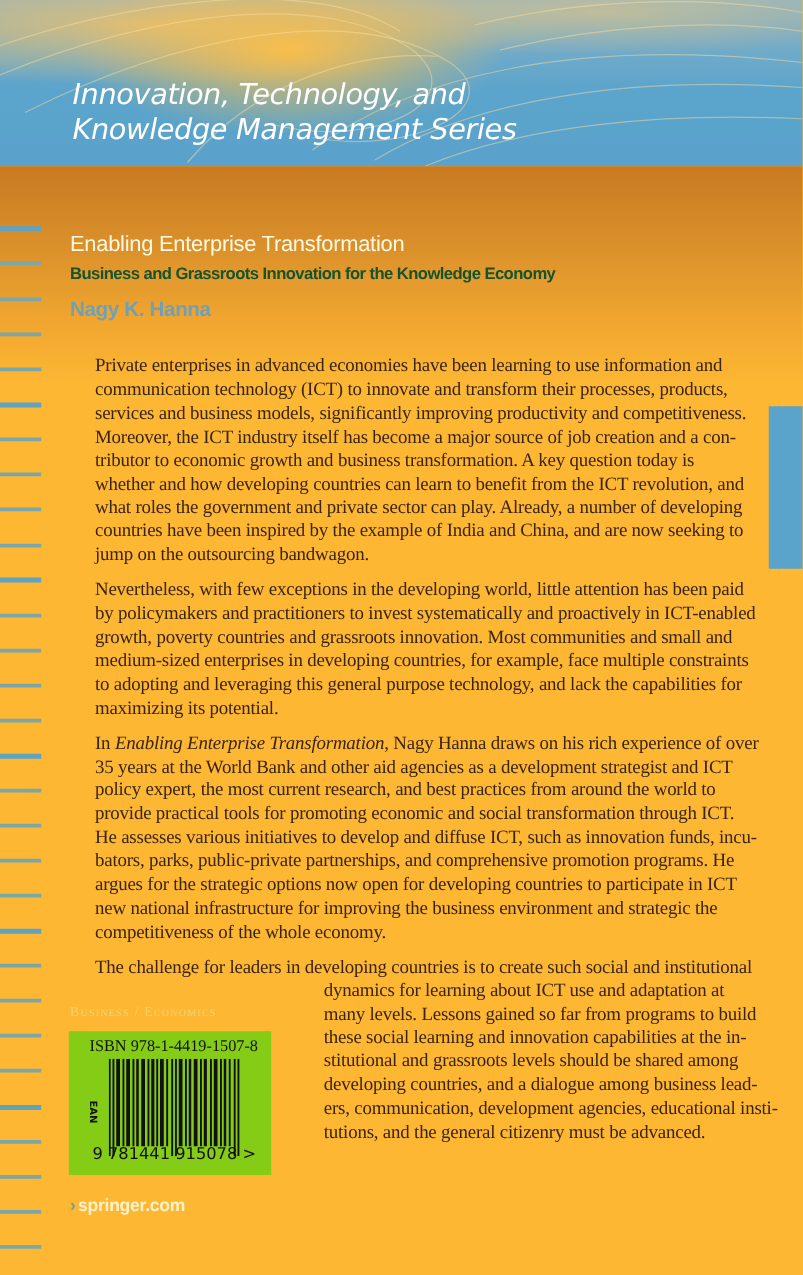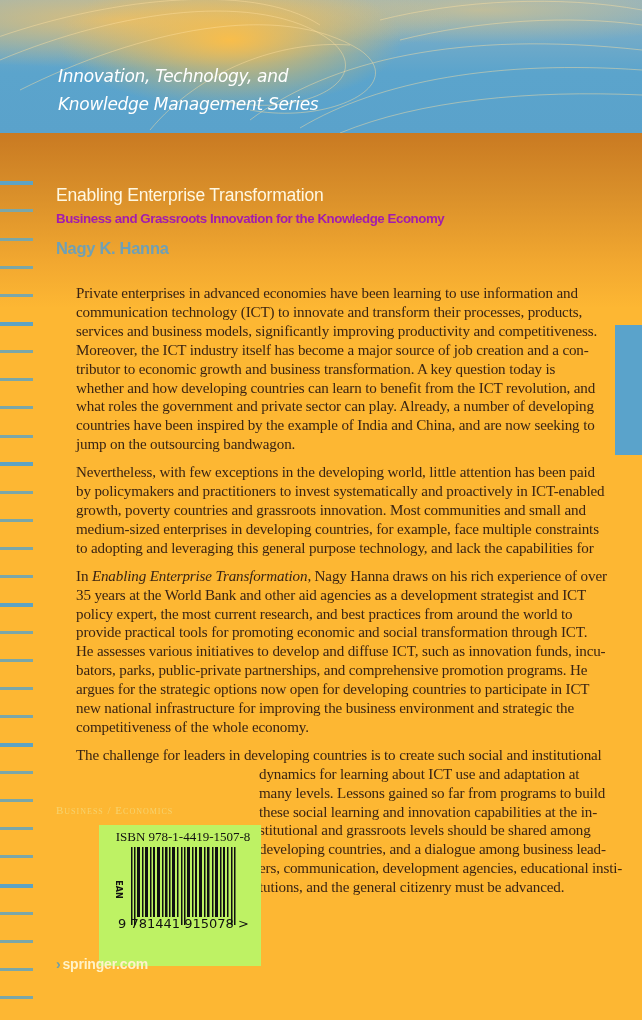--- a/index.html
+++ b/index.html
@@ -14,40 +14,40 @@
       radial-gradient(ellipse 230px 90px at 230px 40px, rgba(253,190,70,0.95), rgba(253,190,70,0) 75%),
       radial-gradient(ellipse 420px 60px at 120px 20px, rgba(250,195,95,0.75), rgba(250,195,95,0) 80%),
       radial-gradient(ellipse 300px 40px at 480px 10px, rgba(240,200,120,0.55), rgba(240,200,120,0) 85%),
       linear-gradient(180deg, #8cb2c4 0%, #5ba4cc 55%, #5aa2cb 100%);
     overflow: hidden;
   }
   .header-band svg { position: absolute; left: 0; top: 0; }
   .series-title {
     position: absolute; left: 58px; top: 62px; color: #ffffff;
     font-family: "DejaVu Sans", "Liberation Sans", sans-serif;
-    font-style: italic; font-size: 17px; line-height: 28px; letter-spacing: -0.3px;
+    font-style: italic; font-size: 23px; line-height: 28px; letter-spacing: -0.3px;
   }
   .orange-band {
     position: absolute; left: 0; top: 133px; width: 642px; height: 887px;
     background: linear-gradient(180deg, #c97a22 0px, #d98f2a 60px, #f2a830 130px, #fdb733 175px, #fdb733 100%);
   }
   .ticks { position: absolute; left: 0; top: 0; width: 34px; height: 1020px; }
   .tick { position: absolute; left: 0; width: 33px; height: 3px; background: #7ba7a8; }
   .tick.thick { height: 4px; background: #5ea3c2; }
   .side-tab {
     position: absolute; left: 615px; top: 325px; width: 27px; height: 130px;
     background: #5aa3cb;
   }
   .book-title {
     position: absolute; left: 56px; top: 185px; color: #fff8e2;
     font-family: "Liberation Sans", "DejaVu Sans", sans-serif; font-size: 17.5px;
     letter-spacing: -0.2px;
   }
   .subtitle {
-    position: absolute; left: 56px; top: 211px; color: #a21caf;
+    position: absolute; left: 56px; top: 211px; color: #14532d;
     font-family: "Liberation Sans", "DejaVu Sans", sans-serif; font-size: 13.3px; font-weight: bold;
     letter-spacing: -0.45px;
   }
   .author {
     position: absolute; left: 56px; top: 239px; color: #6fa0b5;
     font-family: Liberation Sans, sans-serif; font-size: 16.5px; font-weight: bold;
     letter-spacing: -0.3px;
   }
   .body-text {
     position: absolute; left: 56px; top: 284px; width: 540px;
@@ -55,23 +55,22 @@
   }
   .para { margin: 0 0 9px 0; }
   .para em { font-style: italic; }
   .line { display: block; white-space: nowrap; }
   .wrap-line { display: block; white-space: nowrap; padding-left: 183px; }
   .category {
     position: absolute; left: 56px; top: 804px; color: #f6d36f;
     font-size: 11px; letter-spacing: 1px; font-variant: small-caps;
   }
   .barcode-box {
-    position: absolute; left: 55px; top: 825px; width: 162px; height: 141px;
-    background: #bef264;
-    margin-left: 44px;
+    position: absolute; left: 55px; top: 825px; width: 162px; height: 115px;
+    background: #84cc16;
   }
   .isbn {
     position: absolute; left: 14px; top: 4px; width: 140px; text-align: center;
     font-size: 13px; color: #111; white-space: nowrap;
   }
   .bars { position: absolute; left: 32px; top: 22px; }
   .ean-label {
     position: absolute; left: 10px; top: 60px; font-size: 8px; font-weight: bold;
     font-family: "DejaVu Sans", sans-serif; transform: rotate(90deg); color: #111;
   }
@@ -161,20 +160,21 @@
     <span class="line">what roles the government and private sector can play. Already, a number of developing</span>
     <span class="line">countries have been inspired by the example of India and China, and are now seeking to</span>
     <span class="line">jump on the outsourcing bandwagon.</span>
   </div>
   <div class="para">
     <span class="line">Nevertheless, with few exceptions in the developing world, little attention has been paid</span>
     <span class="line">by policymakers and practitioners to invest systematically and proactively in ICT-enabled</span>
     <span class="line">growth, poverty countries and grassroots innovation. Most communities and small and</span>
     <span class="line">medium-sized enterprises in developing countries, for example, face multiple constraints</span>
     <span class="line">to adopting and leveraging this general purpose technology, and lack the capabilities for</span>
+    <span class="line">maximizing its potential.</span>
   </div>
   <div class="para">
     <span class="line"><span>In </span><em>Enabling Enterprise Transformation</em><span>, Nagy Hanna draws on his rich experience of over</span></span>
     <span class="line">35 years at the World Bank and other aid agencies as a development strategist and ICT</span>
     <span class="line">policy expert, the most current research, and best practices from around the world to</span>
     <span class="line">provide practical tools for promoting economic and social transformation through ICT.</span>
     <span class="line">He assesses various initiatives to develop and diffuse ICT, such as innovation funds, incu-</span>
     <span class="line">bators, parks, public-private partnerships, and comprehensive promotion programs. He</span>
     <span class="line">argues for the strategic options now open for developing countries to participate in ICT</span>
     <span class="line">new national infrastructure for improving the business environment and strategic the</span>

